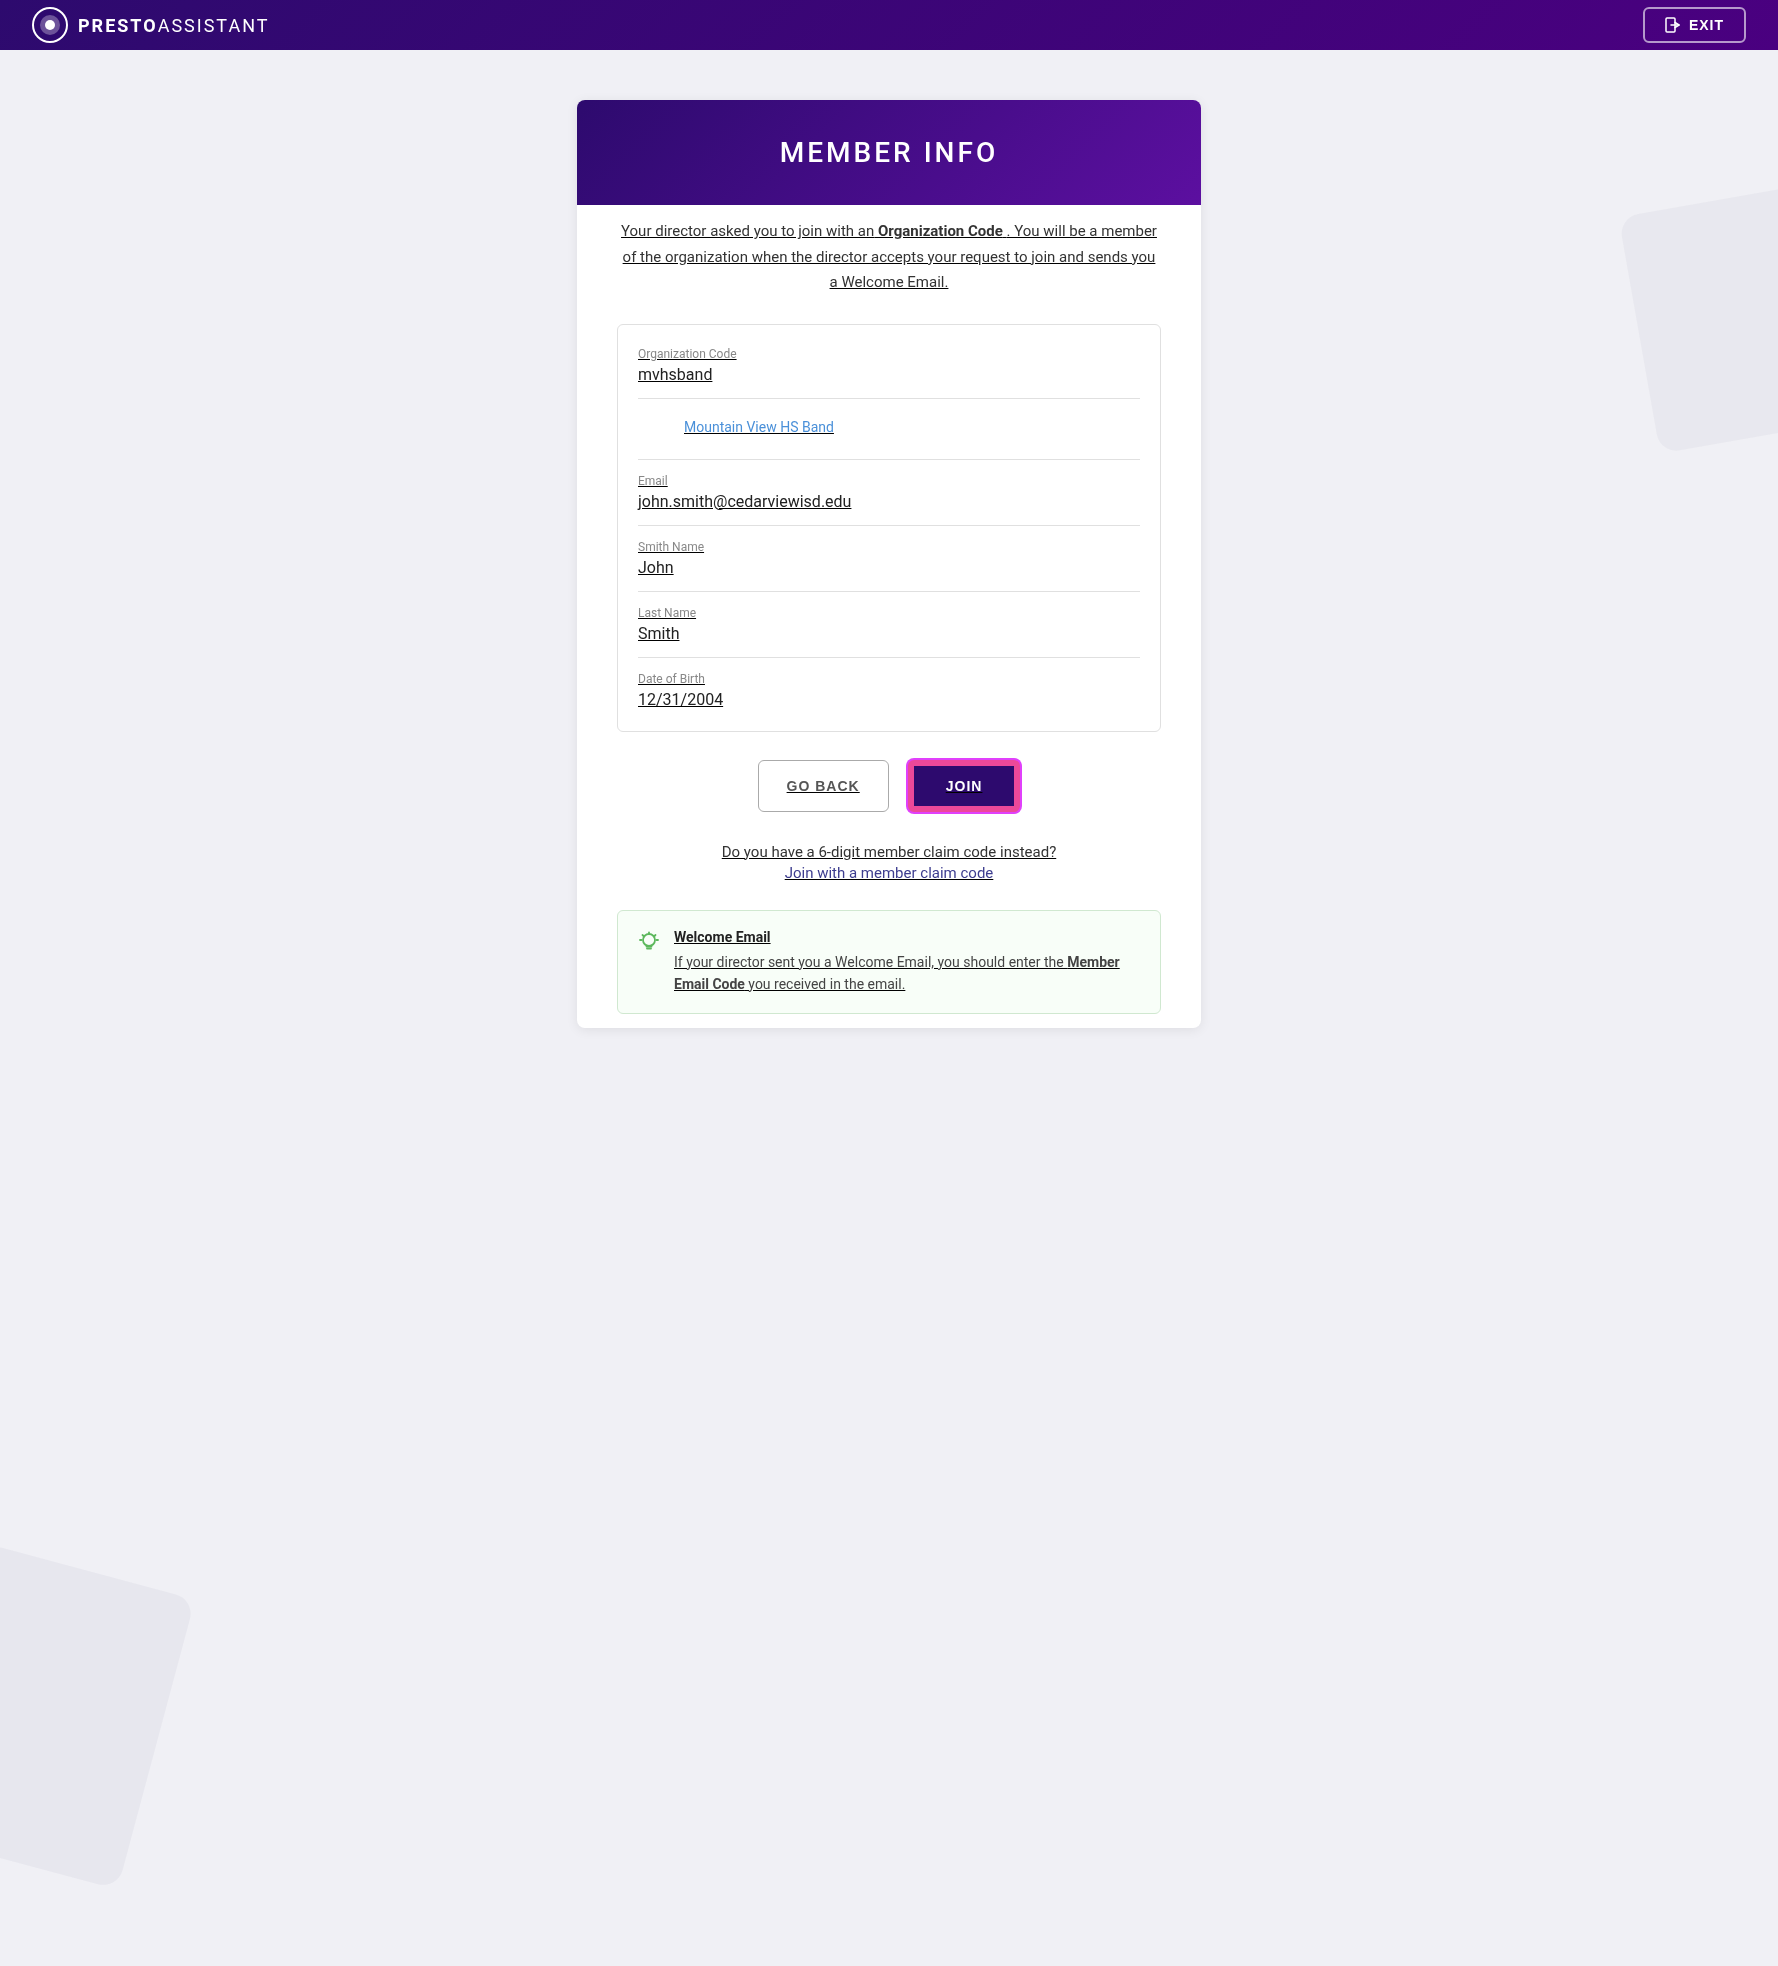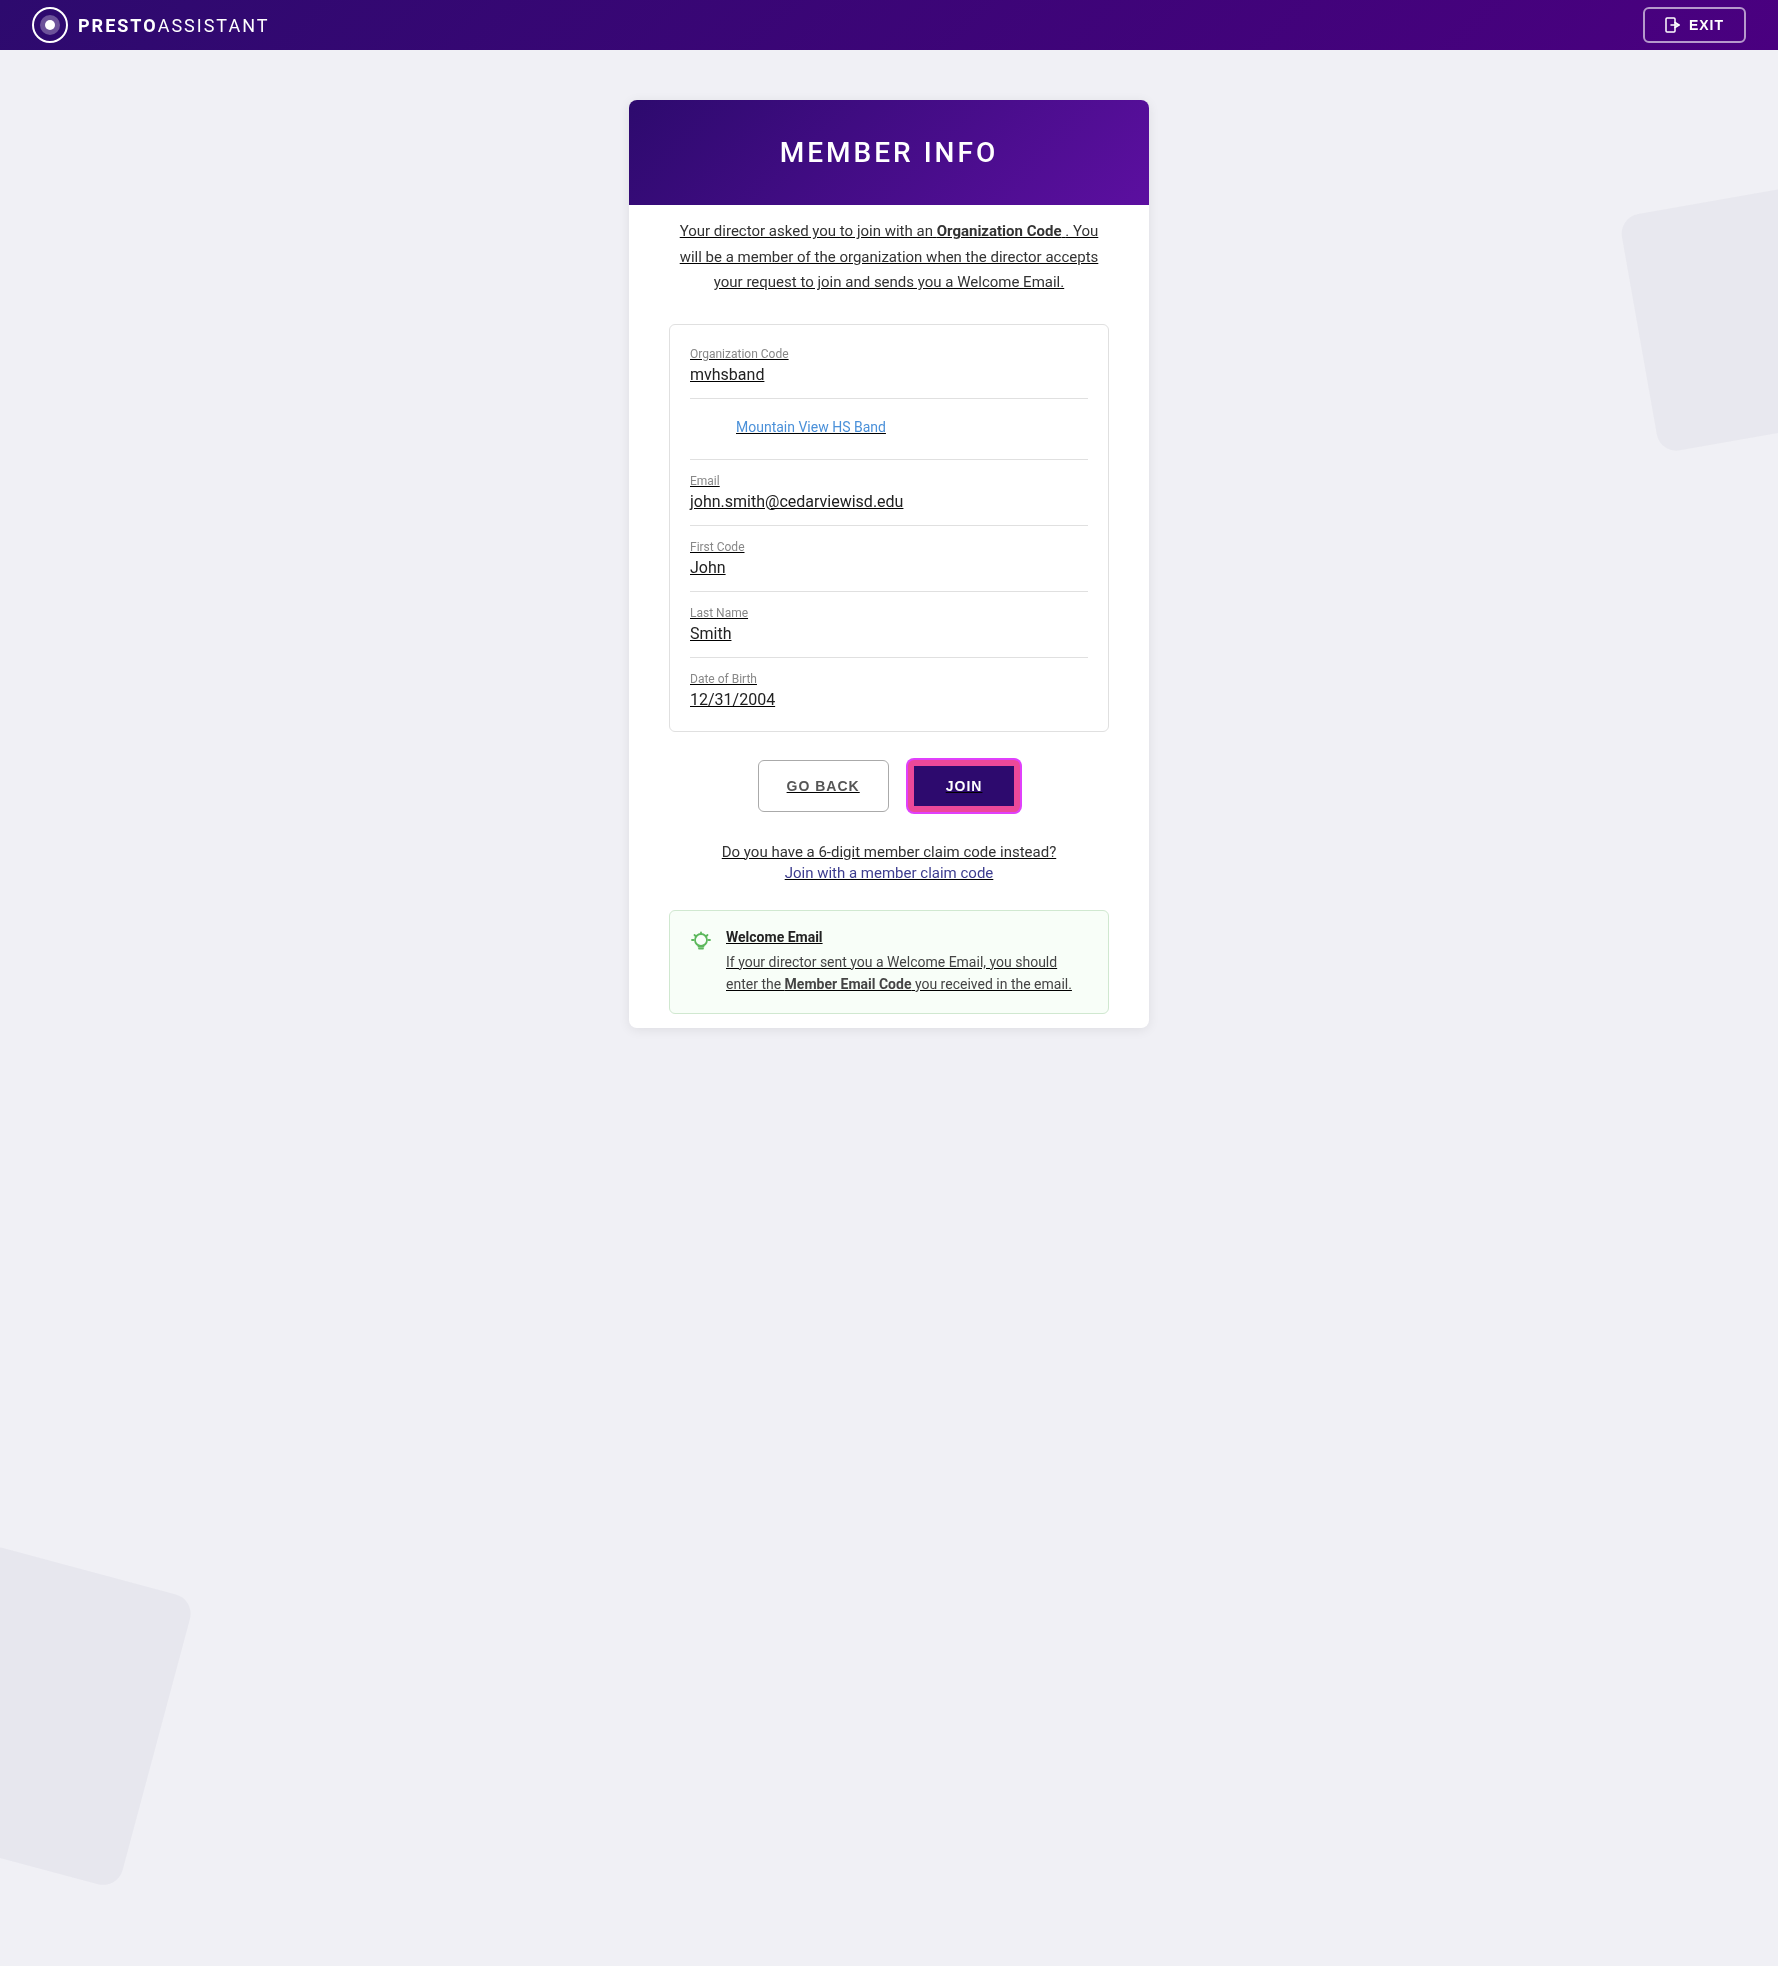--- a/index.html
+++ b/index.html
@@ -65,21 +65,21 @@
     
     .main-content {
       display: flex;
       justify-content: center;
       padding: 50px 20px;
     }
 
     .card {
       background: white;
       border-radius: 8px;
-      width: 520px;
+      width: 624px;
       box-shadow: 0 2px 12px rgba(0,0,0,0.08);
       overflow: hidden;
     }
 
     .card-header {
       background: linear-gradient(135deg, #2d0a6e 0%, #5c0fa0 100%);
       padding: 36px 20px;
       text-align: center;
     }
 
@@ -324,21 +324,21 @@
         <div class="form-field">
           <div class="org-name">Mountain View HS Band</div>
         </div>
 
         <div class="form-field">
           <span class="field-label">Email</span>
           <div class="field-value">john.smith@cedarviewisd.edu</div>
         </div>
 
         <div class="form-field">
-          <span class="field-label">First Code</span>
+          <span class="field-label">Smith Name</span>
           <div class="field-value">John</div>
         </div>
 
         <div class="form-field">
           <span class="field-label">Last Name</span>
           <div class="field-value">Smith</div>
         </div>
 
         <div class="form-field">
           <span class="field-label">Date of Birth</span>

